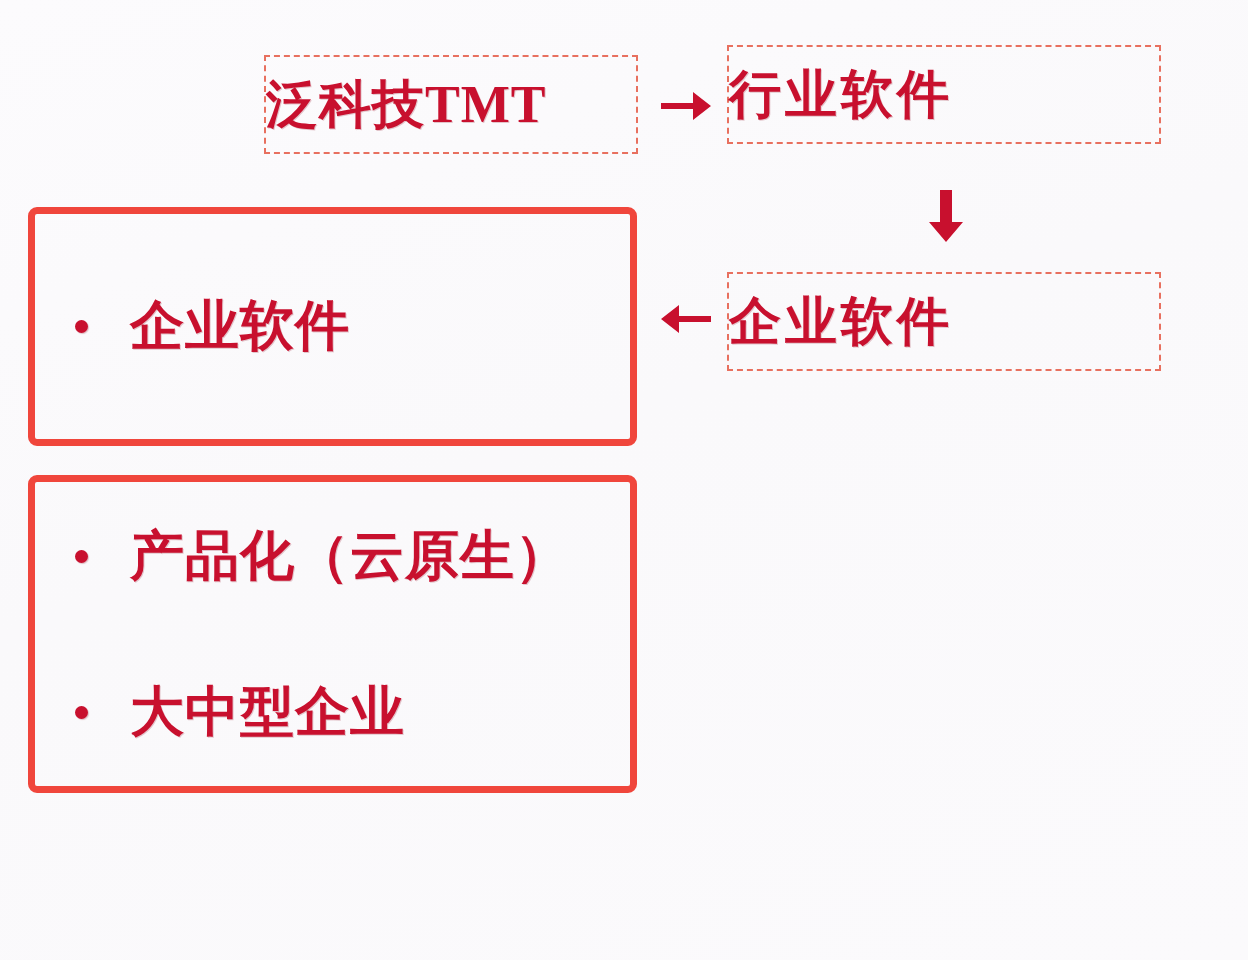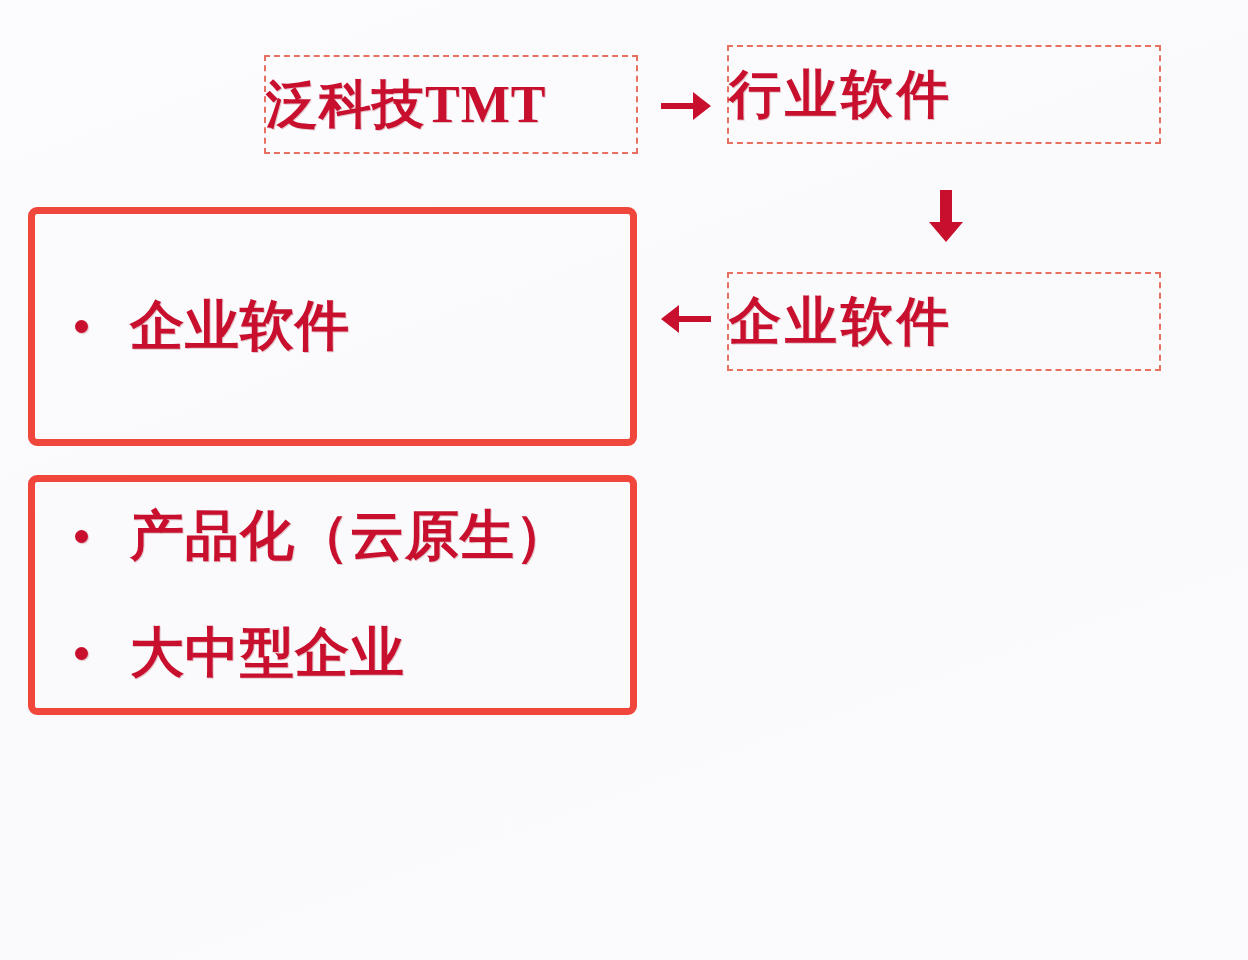--- a/index.html
+++ b/index.html
@@ -68,21 +68,21 @@
     position: absolute;
     box-sizing: border-box;
     border: 7px solid #f0463c;
     border-radius: 9px;
     background: transparent;
     display: flex;
     flex-direction: column;
     justify-content: center;
   }
   #box-target   { left: 28px; top: 207px; width: 609px; height: 239px; }
-  #box-product  { left: 28px; top: 475px; width: 609px; height: 240px; gap: 8px; }
+  #box-product  { left: 28px; top: 475px; width: 609px; height: 318px; gap: 8px; }
   #box-team     { left: 28px; top: 757px; width: 609px; height: 131px; }
 
   .bullet-row {
     display: flex;
     align-items: center;
     padding-left: 40px;
   }
   #box-target .bullet-row  { height: 50%; }
   #box-product .bullet-row { height: 50%; }
   #box-team .bullet-row    { height: 100%; }

